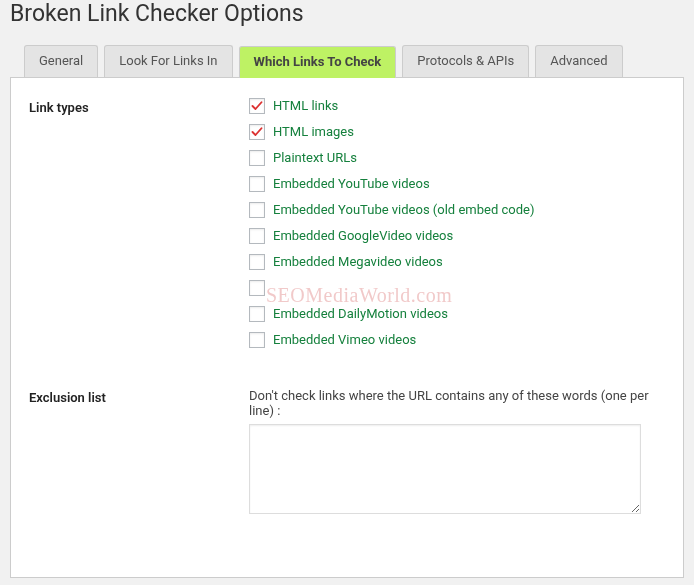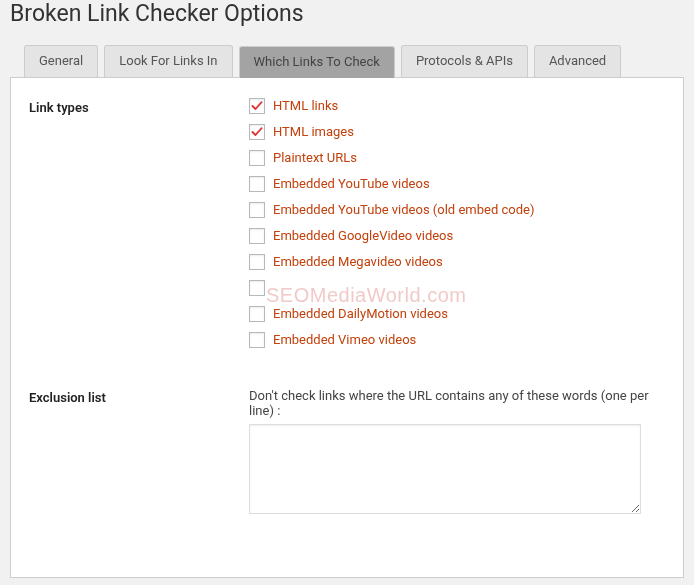--- a/index.html
+++ b/index.html
@@ -28,26 +28,26 @@
     border-bottom: none;
     background: #e4e4e4;
     color: #555;
     padding: 7px 14px;
     border-radius: 3px 3px 0 0;
     font-size: 13px;
     cursor: pointer;
     line-height: 1.2;
   }
   .tab.active {
-    background: #a3a3a3;
+    background: #bef264;
     color: #444;
     position: relative;
     top: 1px;
     padding-bottom: 8px;
-    font-weight: 400;
+    font-weight: 700;
   }
   .panel {
     background: #fff;
     border: 1px solid #ccc;
     padding: 20px 18px 30px 18px;
     min-height: 480px;
   }
   .form-row {
     display: flex;
     align-items: flex-start;
@@ -63,21 +63,21 @@
   }
   .form-row .field {
     flex: 1;
   }
   .check-line {
     display: flex;
     align-items: flex-start;
     gap: 8px;
     margin-bottom: 10px;
     font-size: 13px;
-    color: #c2410c;
+    color: #15803d;
   }
   .cb {
     width: 16px;
     height: 16px;
     border: 1px solid #b4b9be;
     background: #fff;
     display: inline-flex;
     align-items: center;
     justify-content: center;
     cursor: pointer;
@@ -105,21 +105,21 @@
     font-size: 13px;
     padding: 4px;
     box-shadow: inset 0 1px 2px rgba(0,0,0,0.07);
   }
   .watermark {
     position: absolute;
     left: 256px;
     top: 284px;
     color: #e8a6a6;
     font-size: 20px;
-    font-family: Liberation Sans, sans-serif;
+    font-family: Liberation Serif, serif;
     opacity: 0.6;
     pointer-events: none;
     letter-spacing: 0.5px;
     white-space: nowrap;
   }
   .wrap { position: relative; }
 </style>
 </head>
 <body>
 

